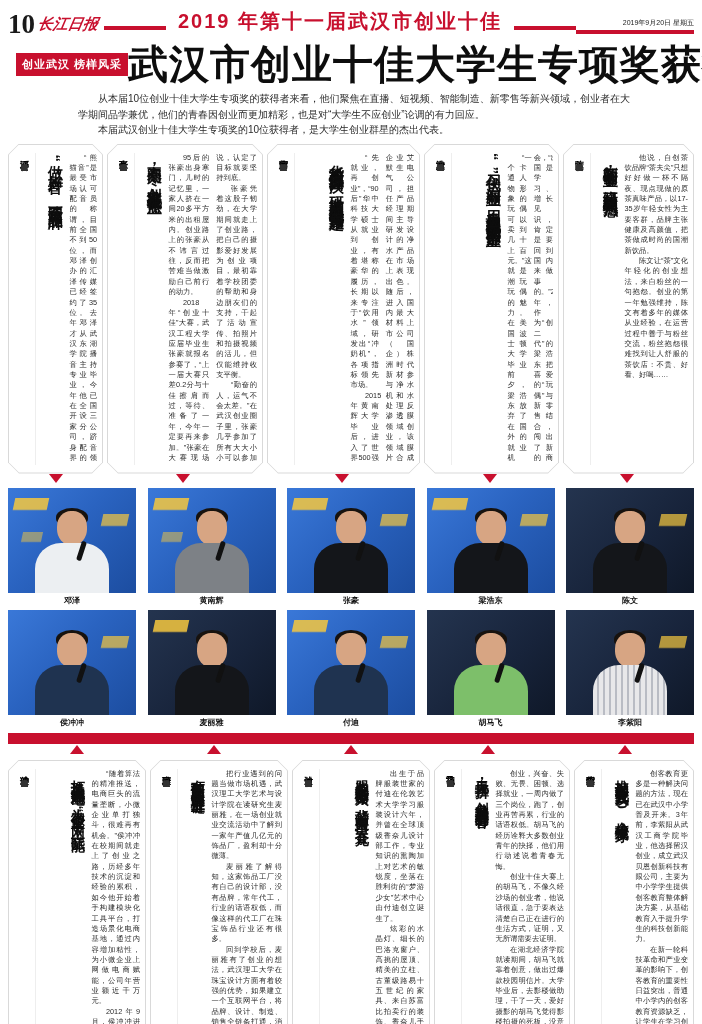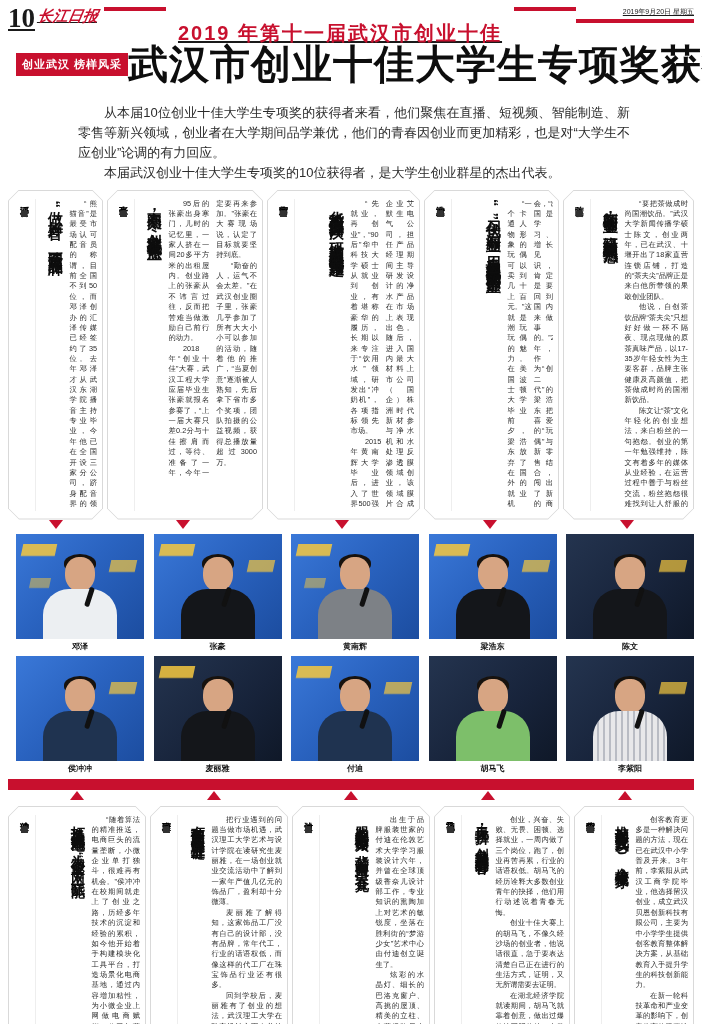--- a/index.html
+++ b/index.html
@@ -1,34 +1,34 @@
 <!DOCTYPE html>
 <html><head>
 <meta charset="utf-8">
 <style>
   * { margin:0; padding:0; box-sizing:border-box; }
   html,body { width:702px; }
   body { font-family:"Liberation Sans","DejaVu Sans",sans-serif; background:#f2f2f0; }
   .page { position:relative; width:702px; height:1024px; background:#fff; overflow:hidden; color:#1a1a1a; }
 
   
-  .masthead { display:flex; align-items:flex-start; padding:7px 8px 0 8px; height:36px;text-decoration:underline; }
+  .masthead { display:flex; align-items:flex-end; padding:7px 8px 0 8px; height:36px; }
   .page-num { font-family:"Liberation Serif","DejaVu Serif",serif; font-weight:900; font-size:27px; line-height:.85; }
   .logo { color:var(--red); font-family:"DejaVu Serif",serif; font-style:italic; font-weight:900; font-size:15px; transform:skewX(-10deg); margin:0 6px 2px 3px; white-space:nowrap; }
   .m-rule { height:4px; background:var(--red); flex:1; margin-bottom:6px; }
   .banner { color:var(--red); font-weight:900; font-size:20px; letter-spacing:2px; margin:13px 12px 1px; white-space:nowrap; }
   .m-right { display:flex; flex-direction:column; align-items:flex-end; width:118px; margin-bottom:2px; }
   .m-date { font-size:7px; color:#222; margin-bottom:2px; }
   .m-right .bar { width:100%; height:4px; background:var(--red); }
 
   
   .lead-row { display:flex; align-items:center; padding:6px 10px 0 16px; height:50px; }
   .badge { background:var(--red); color:#fff; font-weight:900; font-size:11px; padding:4px 6px; letter-spacing:1px; white-space:nowrap; }
   .main-headline { flex:1; text-align:center; font-size:40px; font-weight:900; letter-spacing:1px; color:#0d0d0d; white-space:nowrap; }
-  .intro { margin:17px 72px 0 78px; font-size:13px; line-height:1.55; color:#2b2b2b; }
+  .intro { margin:5px 72px 0 78px; font-size:10px; line-height:1.55; color:#2b2b2b; }
   .intro p { text-indent:2em; text-align:justify; }
 
   
   .row-top, .row-bottom { display:flex; gap:4px; margin:6px 8px 0 8px; }
   .row-top { height:330px; }
   .row-bottom { height:278px; }
   .panel { background:#d9d9d9; clip-path:polygon(11px 0,calc(100% - 11px) 0,100% 11px,100% calc(100% - 11px),calc(100% - 11px) 100%,11px 100%,0 calc(100% - 11px),0 11px); padding:1px; }
   .panel-in { background:#fff; height:100%; clip-path:polygon(10px 0,calc(100% - 10px) 0,100% 10px,100% calc(100% - 10px),calc(100% - 10px) 100%,10px 100%,0 calc(100% - 10px),0 10px); display:flex; padding:8px 5px 8px 6px; }
   .t1{width:95px;} .t2{width:156px;} .t3{width:153px;} .t4{width:135px;} .t5{flex:1;}
   .b1,.b2,.b3{width:138px;} .b4{width:136px;} .b5{flex:1;}
@@ -47,21 +47,21 @@
 
   
   .tri-row { display:flex; margin:0 8px; height:10px; }
   .tri-cell { display:flex; justify-content:center; align-items:flex-start; }
   .tc1{width:95px;} .tc2{width:160px;} .tc3{width:157px;} .tc4{width:139px;} .tc5{flex:1;}
   .tceq{flex:1;}
   .tri-down { width:0; height:0; border-left:7px solid transparent; border-right:7px solid transparent; border-top:9px solid var(--red); }
   .tri-up { width:0; height:0; border-left:7px solid transparent; border-right:7px solid transparent; border-bottom:9px solid var(--red); margin-top:1px; }
 
   
-  .photo-row { display:flex; justify-content:space-between; margin:4px 8px 0 16px; }
+  .photo-row { display:flex; justify-content:space-between; margin:4px 8px 0 8px; }
   figure.photo { width:128px; }
   .ph { position:relative; height:105px; overflow:hidden; background:linear-gradient(135deg,#3a78d8 0%,#2a63c0 45%,#1c4da0 100%); }
   .ph.dark { background:linear-gradient(135deg,#24344f 0%,#17233a 60%,#0f1828 100%); }
   .ph .deco { position:absolute; background:#f6c83f; opacity:.85; filter:blur(.6px); }
   .ph .d1 { width:34px; height:12px; left:6px; top:10px; transform:skewX(-12deg); }
   .ph .d2 { width:26px; height:12px; right:8px; top:26px; transform:skewX(-12deg); opacity:.7; }
   .ph .d3 { width:20px; height:10px; left:14px; top:44px; transform:skewX(-12deg); opacity:.5; }
   .person { position:absolute; left:50%; bottom:-2px; transform:translateX(-50%); width:86px; height:84px; }
   .head { position:absolute; left:50%; top:0; transform:translateX(-50%); width:30px; height:34px; border-radius:46%; background:#d7a583; }
   .hair { position:absolute; left:50%; top:-3px; transform:translateX(-50%); width:32px; height:18px; border-radius:50% 50% 40% 40%; background:#17120e; }
@@ -111,20 +111,21 @@
           </div>
     </div>
       </section>
     <section class="panel t2">
         <div class="panel-in">
       <div class="byline"><span class="by-name">张豪</span><span class="by-co">武汉当夏时光文化创意有限公司总经理</span></div>
       <h2 class="vhead vh1">寒门不寒，创业路见证青年热血</h2>
       <div class="pbody cols2">
             <p>95后的张豪出身寒门，儿时的记忆里，一家人挤在一间20多平方米的出租屋内。创业路上的张豪从不讳言过往，反而把苦难当做激励自己前行的动力。</p>
             <p>2018年“创业十佳”大赛，武汉工程大学应届毕业生张豪就报名参赛了，“上一届大赛只差0.2分与十佳擦肩而过，等待、准备了一年，今年一定要再来参加。”张豪在大赛现场说，认定了目标就要坚持到底。</p>
+            <p>张豪凭着这股子韧劲，在大学期间就走上了创业路，把自己的摄影爱好发展为创业项目，最初靠着学校团委的帮助和身边朋友们的支持，干起了活动宣传、拍照片和拍摄视频的活儿，但仅能维持收支平衡。</p>
             <p>“勤奋的人，运气不会太差。”在武汉创业圈子里，张豪几乎参加了所有大大小小可以参加的活动，随着他的推广，“当夏创意”逐渐被人熟知，先后拿下省市多个奖项，团队拍摄的公益视频，获得总播放量超过3000万。</p>
           </div>
     </div>
       </section>
     <section class="panel t3">
         <div class="panel-in">
       <div class="byline"><span class="by-name">黄南辉</span><span class="by-co">亚月（武汉）智能科技有限公司董事长</span></div>
       <h2 class="vhead vh2">华科校友创业选择回汉，研发冲奶机解决婴幼儿父母难题</h2>
       <div class="pbody cols2">
             <p>“先就业，再创业”，“90后”华中科技大学硕士从就业到创业，有着堪称豪华的履历，长期以来专注于“饮用水”领域，研发出“冲奶机”，各项指标领先市场。</p>
@@ -139,21 +140,20 @@
       <div class="pbody cols2">
             <p>“一个卡通人物形象的玩偶可以卖到几十上百元。”这就是潮玩玩偶的魅力。在美国波士顿大学毕业前夕，梁浩东放弃了在国外的就业机会，“出国是学习、增长见识，肯定是要回到国内来做事的。”2018年，作为“创二代”的梁浩东把喜爱的“玩偶”与新零售结合，闯出了新的商业模式，实现了全国领跑。</p>
           </div>
     </div>
       </section>
     <section class="panel t5">
         <div class="panel-in">
       <div class="byline"><span class="by-name">陈文</span><span class="by-co">燕央央餐饮管理（武汉）有限公司总经理</span></div>
       <h2 class="vhead vh1">新闻硕士创业，缘起粉丝的一句抱怨</h2>
       <div class="pbody cols1">
-            <p>“要把茶做成时尚国潮饮品。”武汉大学新闻传播学硕士陈文，创业两年，已在武汉、十堰开出了18家直营连锁店铺，打造的“茶夫尖”品牌正是来自他所带领的果敢创业团队。</p>
             <p>他说，自创茶饮品牌“茶夫尖”只想好好做一杯不隔夜、现点现做的原茶真味产品，以17-35岁年轻女性为主要客群，品牌主张健康及高颜值，把茶做成时尚的国潮新饮品。</p>
             <p>陈文让“茶”文化年轻化的创业想法，来自粉丝的一句抱怨。创业的第一年勉强维持，陈文有着多年的媒体从业经验，在运营过程中善于与粉丝交流，粉丝抱怨很难找到让人舒服的茶饮店：不贵、好看、好喝……</p>
           </div>
     </div>
       </section>
   </div>
   <div class="tri-row">
     <div class="tri-cell tc1">
         <i class="tri-down"></i>
       </div>
@@ -182,42 +182,42 @@
             <div class="head"></div>
             <div class="torso c-white"></div>
             <div class="mic"></div>
           </div>
         </div>
       <figcaption class="pname">邓泽</figcaption>
     </figure>
     <figure class="photo">
       <div class="ph">
           <i class="deco d1"></i>
+          <i class="deco d3"></i>
+          <div class="person">
+            <div class="hair"></div>
+            <div class="head"></div>
+            <div class="torso c-gray"></div>
+            <div class="mic"></div>
+          </div>
+        </div>
+      <figcaption class="pname">黄南辉</figcaption>
+    </figure>
+    <figure class="photo">
+      <div class="ph">
+          <i class="deco d1"></i>
           <i class="deco d2"></i>
           <div class="person">
             <div class="hair"></div>
             <div class="head"></div>
             <div class="torso c-black"></div>
             <div class="mic"></div>
           </div>
         </div>
       <figcaption class="pname">张豪</figcaption>
-    </figure>
-    <figure class="photo">
-      <div class="ph">
-          <i class="deco d1"></i>
-          <i class="deco d3"></i>
-          <div class="person">
-            <div class="hair"></div>
-            <div class="head"></div>
-            <div class="torso c-gray"></div>
-            <div class="mic"></div>
-          </div>
-        </div>
-      <figcaption class="pname">黄南辉</figcaption>
     </figure>
     <figure class="photo">
       <div class="ph">
           <i class="deco d1"></i>
           <i class="deco d2"></i>
           <div class="person">
             <div class="hair"></div>
             <div class="head"></div>
             <div class="torso c-black"></div>
             <div class="mic"></div>

